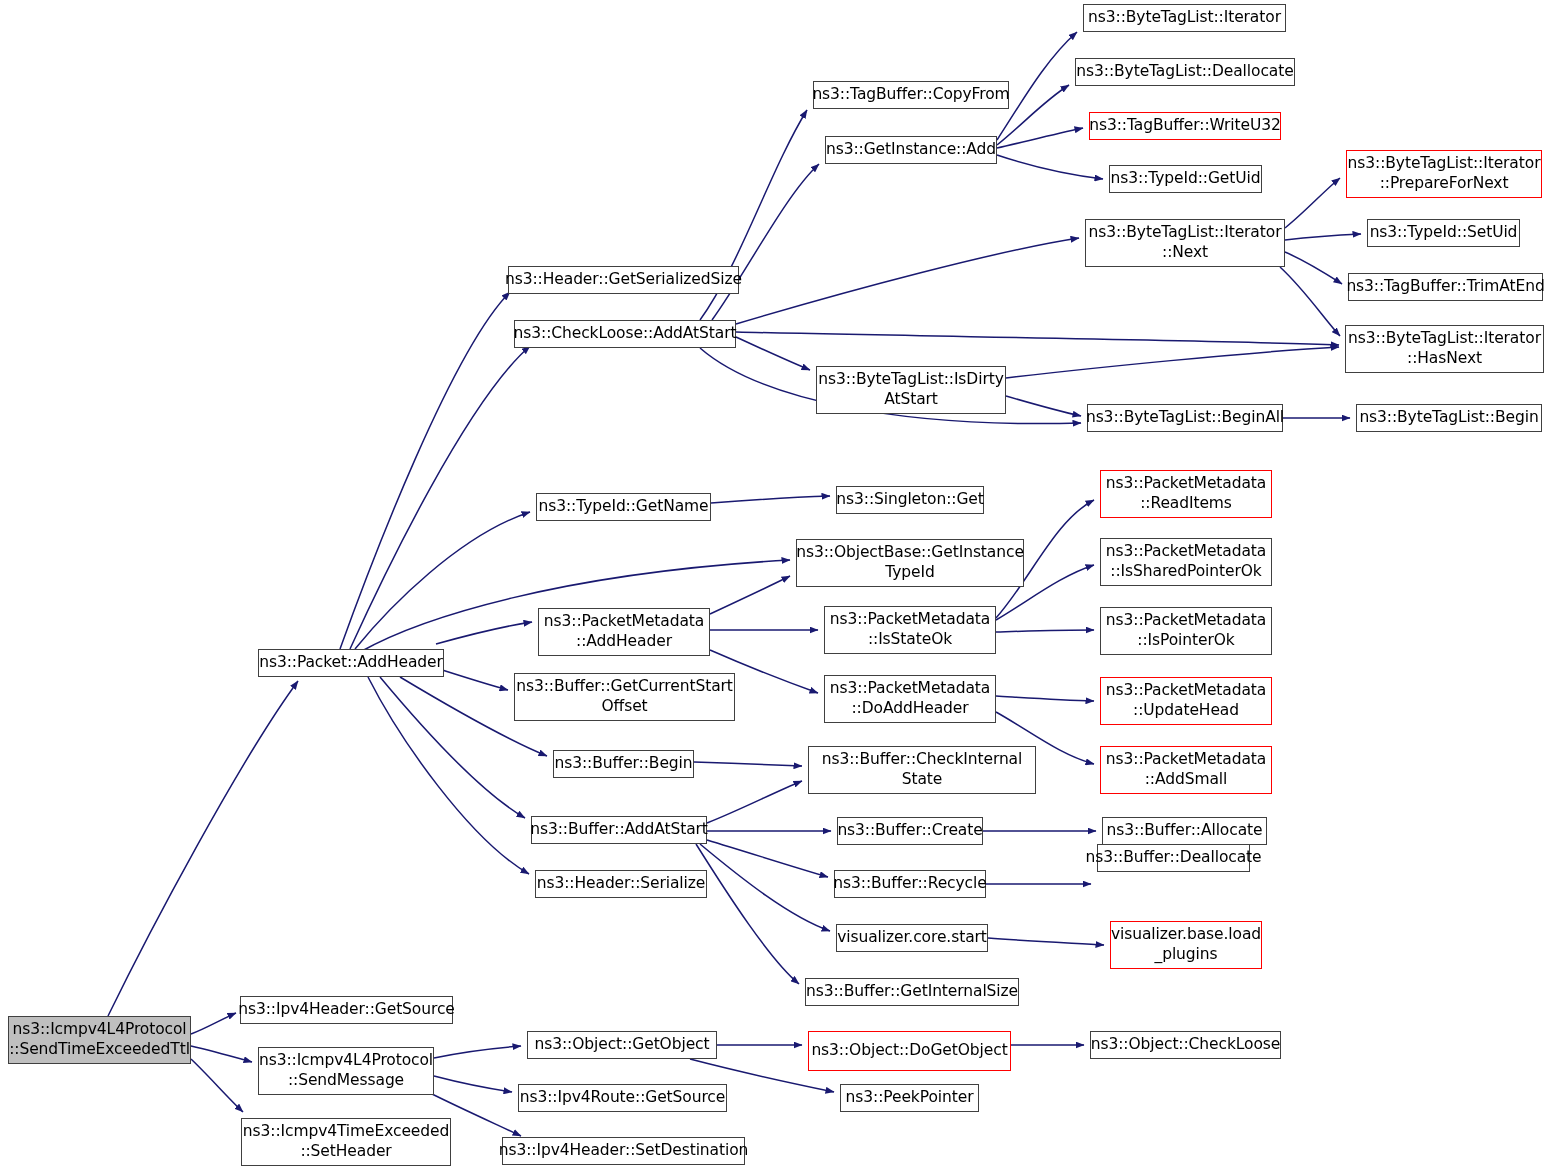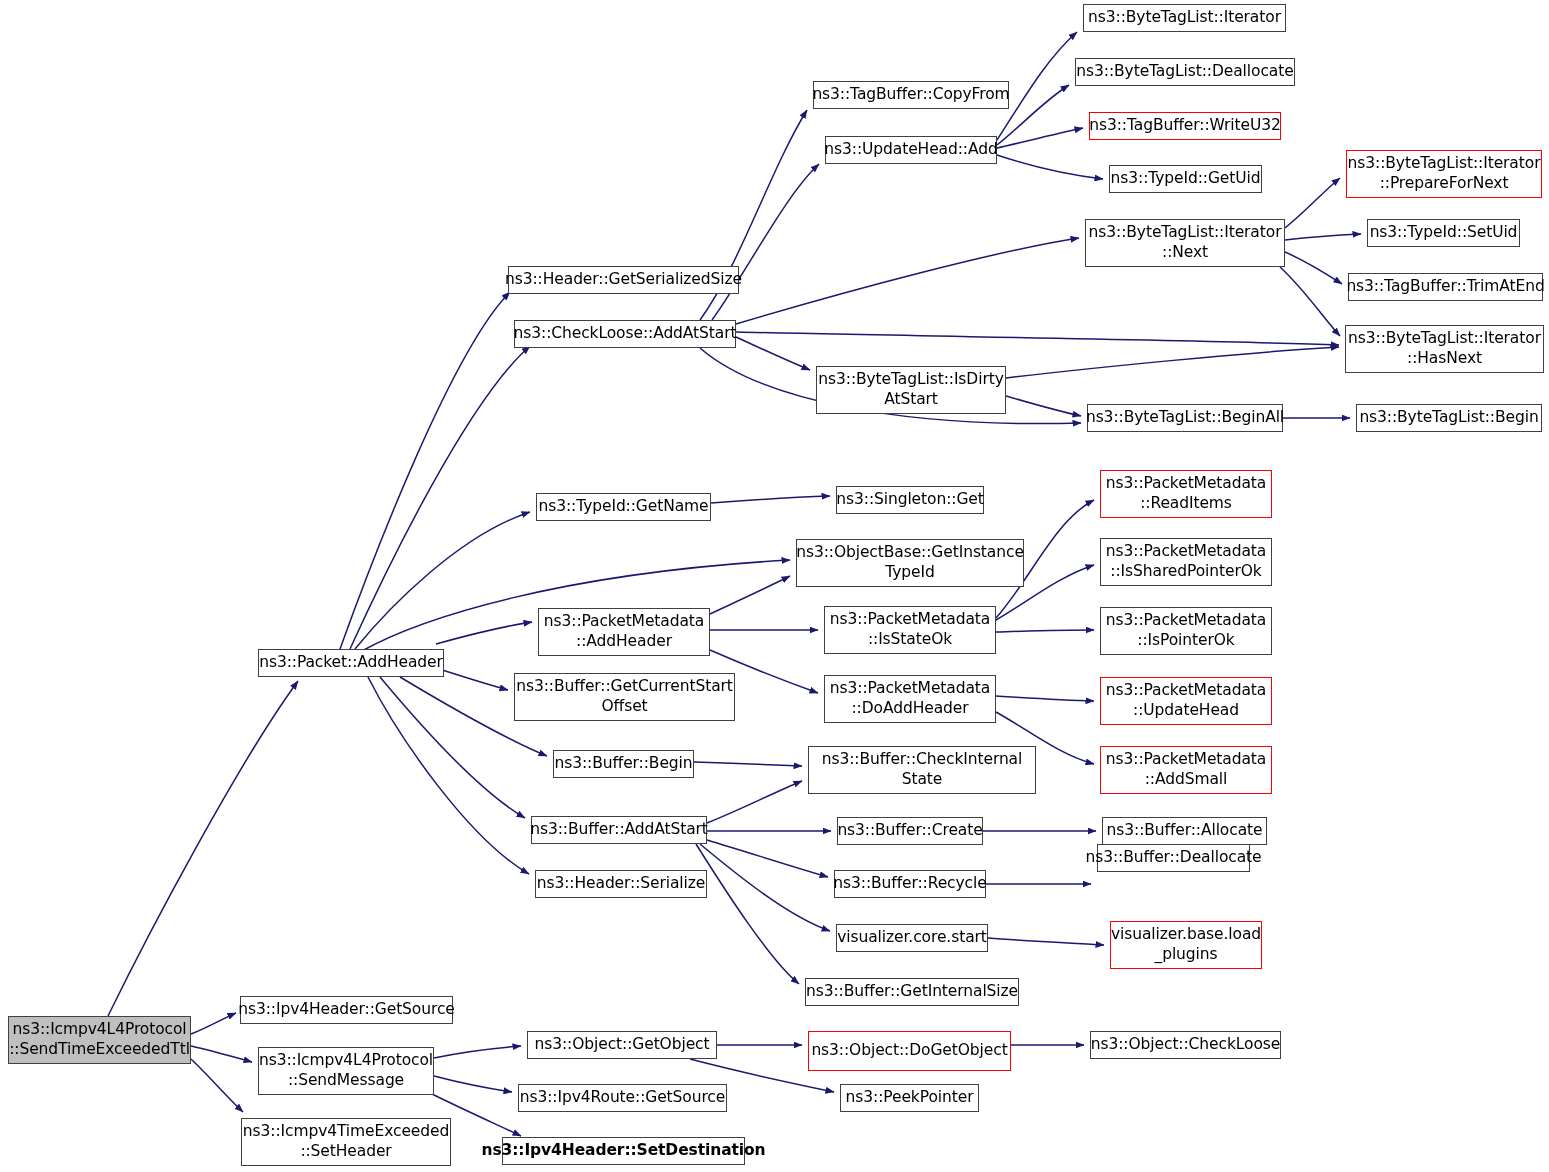--- a/index.html
+++ b/index.html
@@ -117,37 +117,37 @@
   <div id="node-layer">
       <div class="node root" style="left: 8px; top: 1016px; width: 183px; height: 48px;">ns3::Icmpv4L4Protocol
 ::SendTimeExceededTtl</div>
       <div class="node" style="left: 240px; top: 996px; width: 213px; height: 28px;">ns3::Ipv4Header::GetSource</div>
       <div class="node" style="left: 258px; top: 1047px; width: 176px; height: 48px;">ns3::Icmpv4L4Protocol
 ::SendMessage</div>
       <div class="node" style="left: 241px; top: 1118px; width: 210px; height: 48px;">ns3::Icmpv4TimeExceeded
 ::SetHeader</div>
       <div class="node" style="left: 527px; top: 1031px; width: 190px; height: 28px;">ns3::Object::GetObject</div>
       <div class="node" style="left: 518px; top: 1084px; width: 209px; height: 28px;">ns3::Ipv4Route::GetSource</div>
-      <div class="node" style="left: 502px; top: 1137px; width: 243px; height: 28px; font-weight: bold;">ns3::Ipv4Header::SetDestination</div>
+      <div class="node" style="left: 502px; top: 1137px; width: 243px; height: 28px;">ns3::Ipv4Header::SetDestination</div>
       <div class="node red" style="left: 808px; top: 1031px; width: 203px; height: 40px;">ns3::Object::DoGetObject</div>
       <div class="node" style="left: 840px; top: 1084px; width: 139px; height: 28px;">ns3::PeekPointer</div>
       <div class="node" style="left: 1090px; top: 1031px; width: 191px; height: 28px;">ns3::Object::CheckLoose</div>
       <div class="node" style="left: 258px; top: 649px; width: 186px; height: 28px;">ns3::Packet::AddHeader</div>
       <div class="node" style="left: 508px; top: 266px; width: 231px; height: 28px;">ns3::Header::GetSerializedSize</div>
       <div class="node" style="left: 514px; top: 320px; width: 222px; height: 28px;">ns3::CheckLoose::AddAtStart</div>
       <div class="node" style="left: 536px; top: 493px; width: 175px; height: 28px;">ns3::TypeId::GetName</div>
       <div class="node" style="left: 538px; top: 608px; width: 172px; height: 48px;">ns3::PacketMetadata
 ::AddHeader</div>
       <div class="node" style="left: 514px; top: 673px; width: 221px; height: 48px;">ns3::Buffer::GetCurrentStart
 Offset</div>
       <div class="node" style="left: 553px; top: 750px; width: 141px; height: 28px;">ns3::Buffer::Begin</div>
       <div class="node" style="left: 531px; top: 816px; width: 176px; height: 28px;">ns3::Buffer::AddAtStart</div>
       <div class="node" style="left: 535px; top: 870px; width: 172px; height: 28px;">ns3::Header::Serialize</div>
       <div class="node" style="left: 813px; top: 81px; width: 196px; height: 28px;">ns3::TagBuffer::CopyFrom</div>
-      <div class="node" style="left: 825px; top: 136px; width: 172px; height: 28px;">ns3::UpdateHead::Add</div>
+      <div class="node" style="left: 825px; top: 136px; width: 172px; height: 28px;">ns3::GetInstance::Add</div>
       <div class="node" style="left: 816px; top: 366px; width: 190px; height: 48px;">ns3::ByteTagList::IsDirty
 AtStart</div>
       <div class="node" style="left: 836px; top: 486px; width: 148px; height: 28px;">ns3::Singleton::Get</div>
       <div class="node" style="left: 796px; top: 539px; width: 228px; height: 48px;">ns3::ObjectBase::GetInstance
 TypeId</div>
       <div class="node" style="left: 824px; top: 606px; width: 172px; height: 48px;">ns3::PacketMetadata
 ::IsStateOk</div>
       <div class="node" style="left: 824px; top: 675px; width: 172px; height: 48px;">ns3::PacketMetadata
 ::DoAddHeader</div>
       <div class="node" style="left: 808px; top: 746px; width: 228px; height: 48px;">ns3::Buffer::CheckInternal

